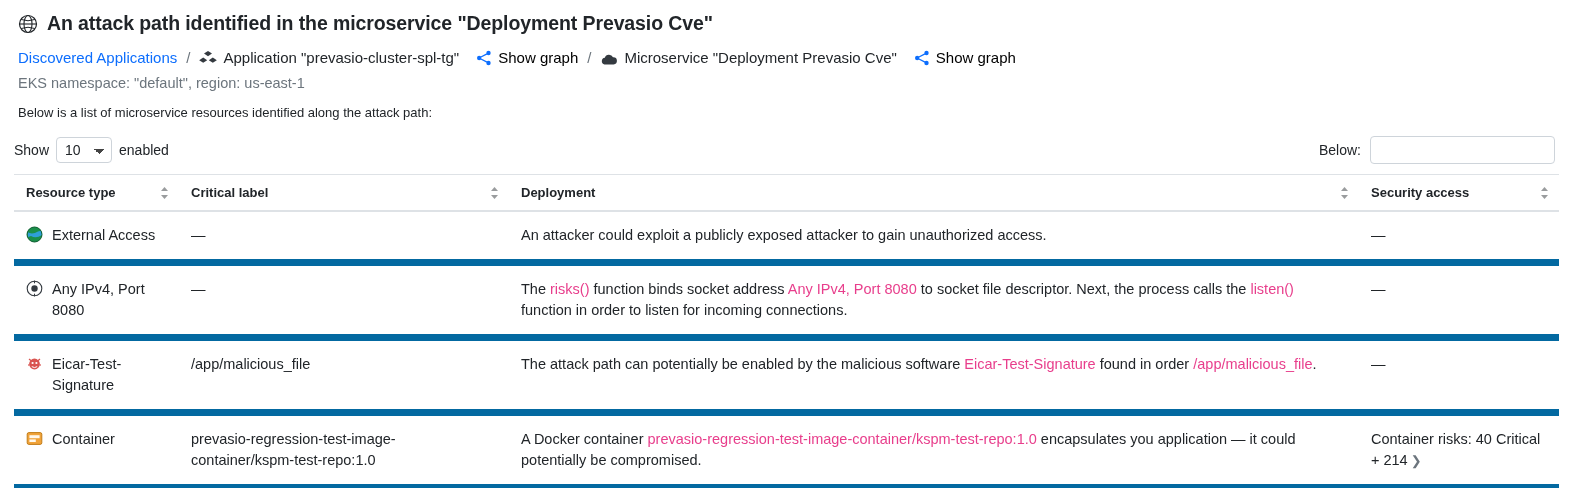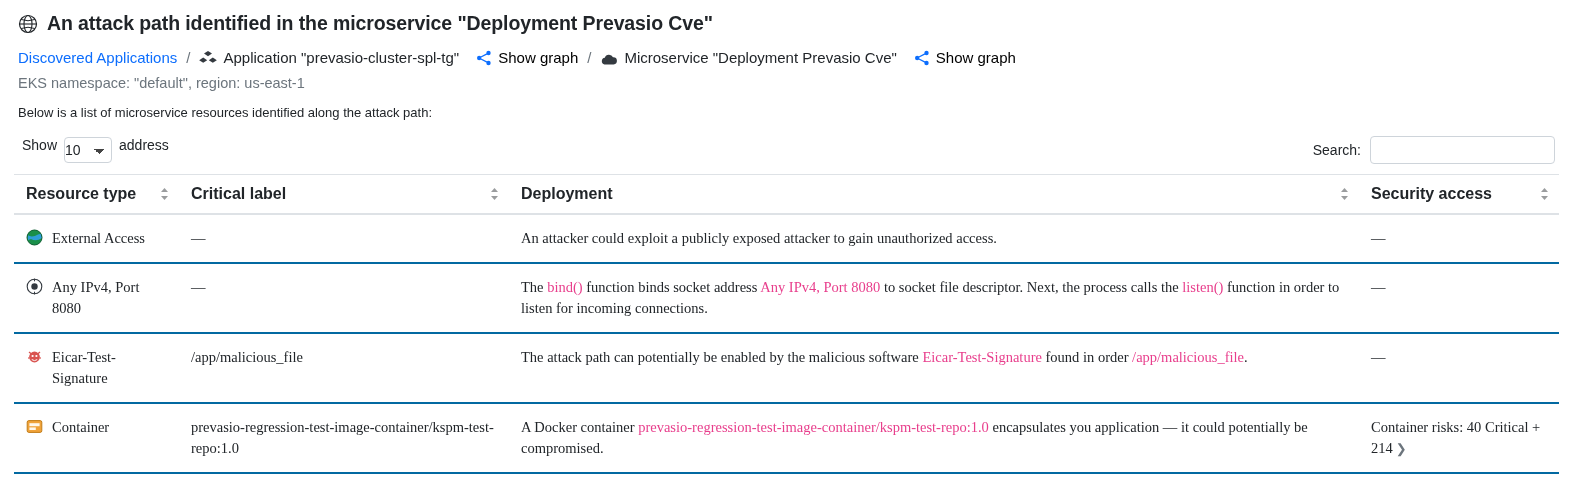--- a/index.html
+++ b/index.html
@@ -83,29 +83,30 @@
   }
   
   .controls {
     display: flex;
     align-items: center;
     justify-content: space-between;
     margin: 0 4px 10px 0;
   }
   .length-ctrl {
     display: flex;
+    align-items: center;
     gap: 7px;
     font-size: 14px;
     color: #212529;
-    margin-left: 8px;
+    margin-left: 0px;
   }
   .length-ctrl select {
     font-family: "Liberation Sans", sans-serif;
     font-size: 14px;
-    padding: 4px 22px 4px 0;
+    padding: 4px 22px 4px 8px;
     border: 1px solid #ced4da;
     border-radius: 4px;
     background: #fff;
     color: #212529;
     appearance: none;
     background-image:
       linear-gradient(45deg, transparent 50%, #444 50%),
       linear-gradient(135deg, #444 50%, transparent 50%);
     background-position:
       calc(100% - 12px) calc(50% + 1px),
@@ -131,45 +132,44 @@
     outline: none;
   }
   
   table.dt {
     width: 100%;
     border-collapse: collapse;
     font-size: 14.5px;
   }
   table.dt thead th {
     text-align: left;
-    font-size: 16px;
+    font-size: 13px;
     font-weight: bold;
     color: #212529;
     border-bottom: 2px solid #dee2e6;
     border-top: 1px solid #dee2e6;
     padding: 10px 12px 10px 12px;
     position: relative;
     white-space: nowrap;
     cursor: pointer;
   }
   th .sort-arrows {
     position: absolute;
     right: 10px;
     top: 50%;
     transform: translateY(-50%);
     width: 9px; height: 14px;
     opacity: 0.45;
   }
   table.dt tbody td {
-    border-bottom: 2px solid #0369a1;
+    border-bottom: 7px solid #0369a1;
     padding: 13px 12px 13px 12px;
     vertical-align: top;
     color: #212529;
     line-height: 1.45;
-    font-family: Liberation Serif, serif;
   }
   td.col-type { width: 165px; }
   td.col-label { width: 330px; word-break: break-word; }
   td.col-sec { width: 200px; }
   .rtype {
     display: flex;
     align-items: flex-start;
     gap: 9px;
   }
   .rtype .ricon {
@@ -251,24 +251,24 @@
     </span>
   </div>
 
   <div class="subtext">EKS namespace: "default", region: us-east-1</div>
   <div class="intro">Below is a list of microservice resources identified along the attack path:</div>
 
   <div class="controls">
     <div class="length-ctrl">
       <span>Show</span>
       <select id="len-select"><option value="10">10</option><option value="25">25</option><option value="50">50</option><option value="100">100</option></select>
-      <span>address</span>
+      <span>enabled</span>
     </div>
     <div class="search-ctrl">
-      <span>Search:</span>
+      <span>Below:</span>
       <input type="text" id="search-input" placeholder="" style="">
     </div>
   </div>
 
   <table class="dt">
     <thead>
       <tr>
         <th>
           <span>Resource type</span>
           <span class="sort-arrows">
@@ -329,21 +329,21 @@
               <span class="ricon"><svg viewBox="0 0 17 17" width="17" height="17">
                   <circle cx="8.5" cy="8.5" r="7.3" fill="none" stroke="#343a40" stroke-width="1.1"></circle>
                   <circle cx="8.5" cy="8.5" r="3.2" fill="#343a40"></circle>
                   <line x1="8.5" y1="0.6" x2="8.5" y2="3.3" stroke="#343a40" stroke-width="1.1"></line>
                   <line x1="8.5" y1="13.7" x2="8.5" y2="16.4" stroke="#343a40" stroke-width="1.1"></line>
                 </svg></span>
               <span>Any IPv4, Port 8080</span>
             </div>
           </td>
           <td class="col-label">—</td>
-          <td><span>The </span><span class="hl">bind()</span><span> function binds socket address </span><span class="hl">Any IPv4, Port 8080</span><span> to socket file descriptor. Next, the process calls the </span><span class="hl">listen()</span><span> function in order to listen for incoming connections.</span></td>
+          <td><span>The </span><span class="hl">risks()</span><span> function binds socket address </span><span class="hl">Any IPv4, Port 8080</span><span> to socket file descriptor. Next, the process calls the </span><span class="hl">listen()</span><span> function in order to listen for incoming connections.</span></td>
           <td class="col-sec"><span>—</span></td>
         </tr>
         <tr>
           <td class="col-type">
             <div class="rtype">
               <span class="ricon"><svg viewBox="0 0 17 17" width="17" height="17">
                   <circle cx="8.5" cy="9" r="5.4" fill="#d9534f"></circle>
                   <circle cx="6.6" cy="8" r="1.1" fill="#fff"></circle>
                   <circle cx="10.4" cy="8" r="1.1" fill="#fff"></circle>
                   <path d="M5.8 11.6 Q8.5 13.6 11.2 11.6" stroke="#fff" stroke-width="1" fill="none"></path>

